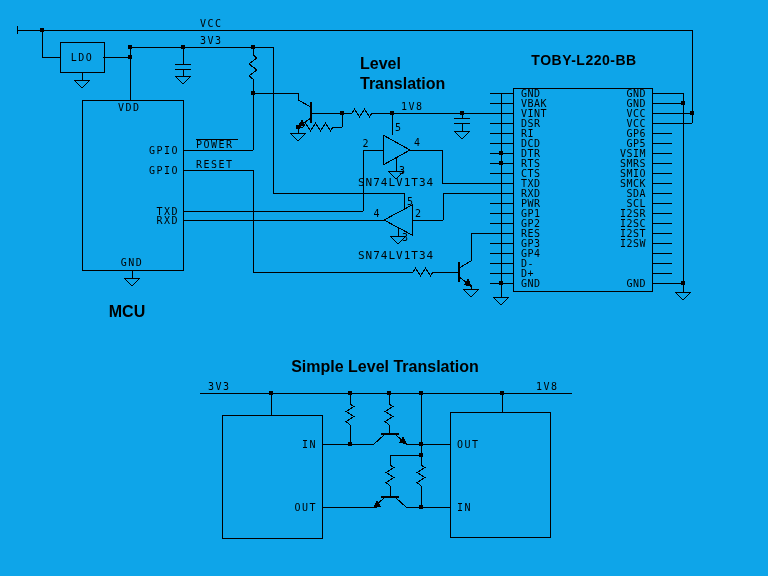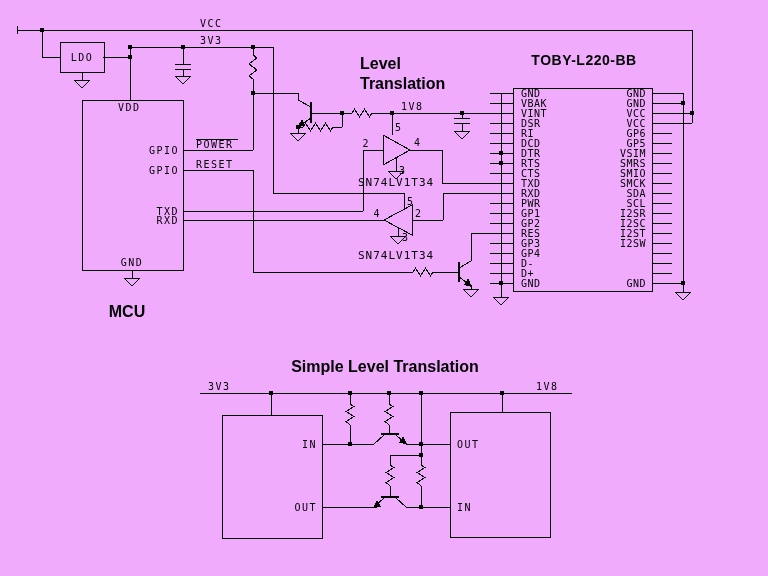--- a/index.html
+++ b/index.html
@@ -1,16 +1,16 @@
 <!DOCTYPE html>
 <html><head>
 <meta charset="utf-8">
 <style>
   html,body{margin:0;padding:0;background:#fff;}
-  .stage{position:relative;width:768px;height:576px;background:#f0abfc;overflow:hidden;}
+  .stage{position:relative;width:768px;height:576px;background:#0ea5e9;overflow:hidden;}
   svg{position:absolute;left:0;top:0;}
   svg{shape-rendering:crispEdges;}
   .wire{stroke:#000;stroke-width:1;fill:none;}
   .bar{stroke:#000;stroke-width:2;fill:none;}
   .box{stroke:#000;stroke-width:1;fill:none;}
   .dots{fill:#000;stroke:none;}
   .arrow{fill:#000;stroke:none;}
   .mono{font-family:"DejaVu Sans Mono",monospace;font-size:10px;letter-spacing:1.5px;fill:#000;}
   .mono-s{font-family:"DejaVu Sans Mono",monospace;font-size:10px;letter-spacing:0.5px;fill:#000;}
   .part{font-family:"DejaVu Sans Mono",monospace;font-size:11px;letter-spacing:1px;fill:#000;}

